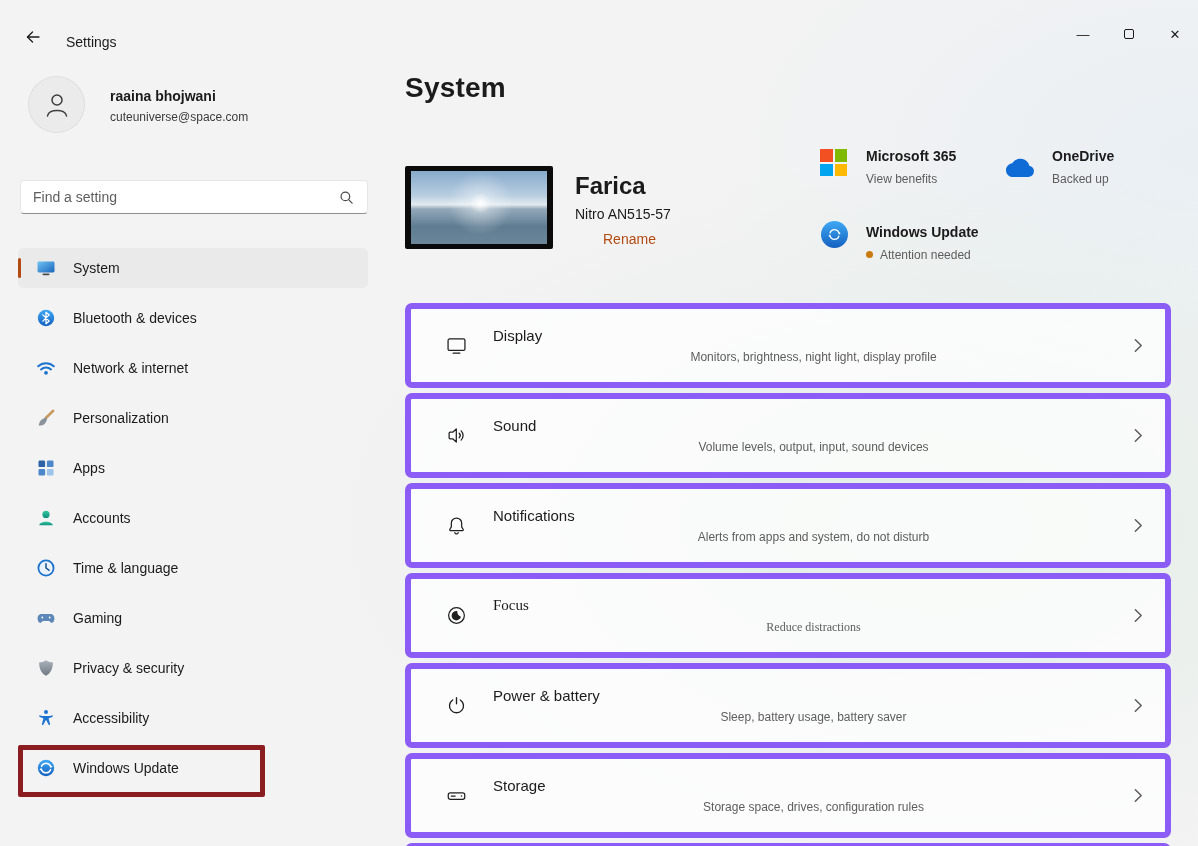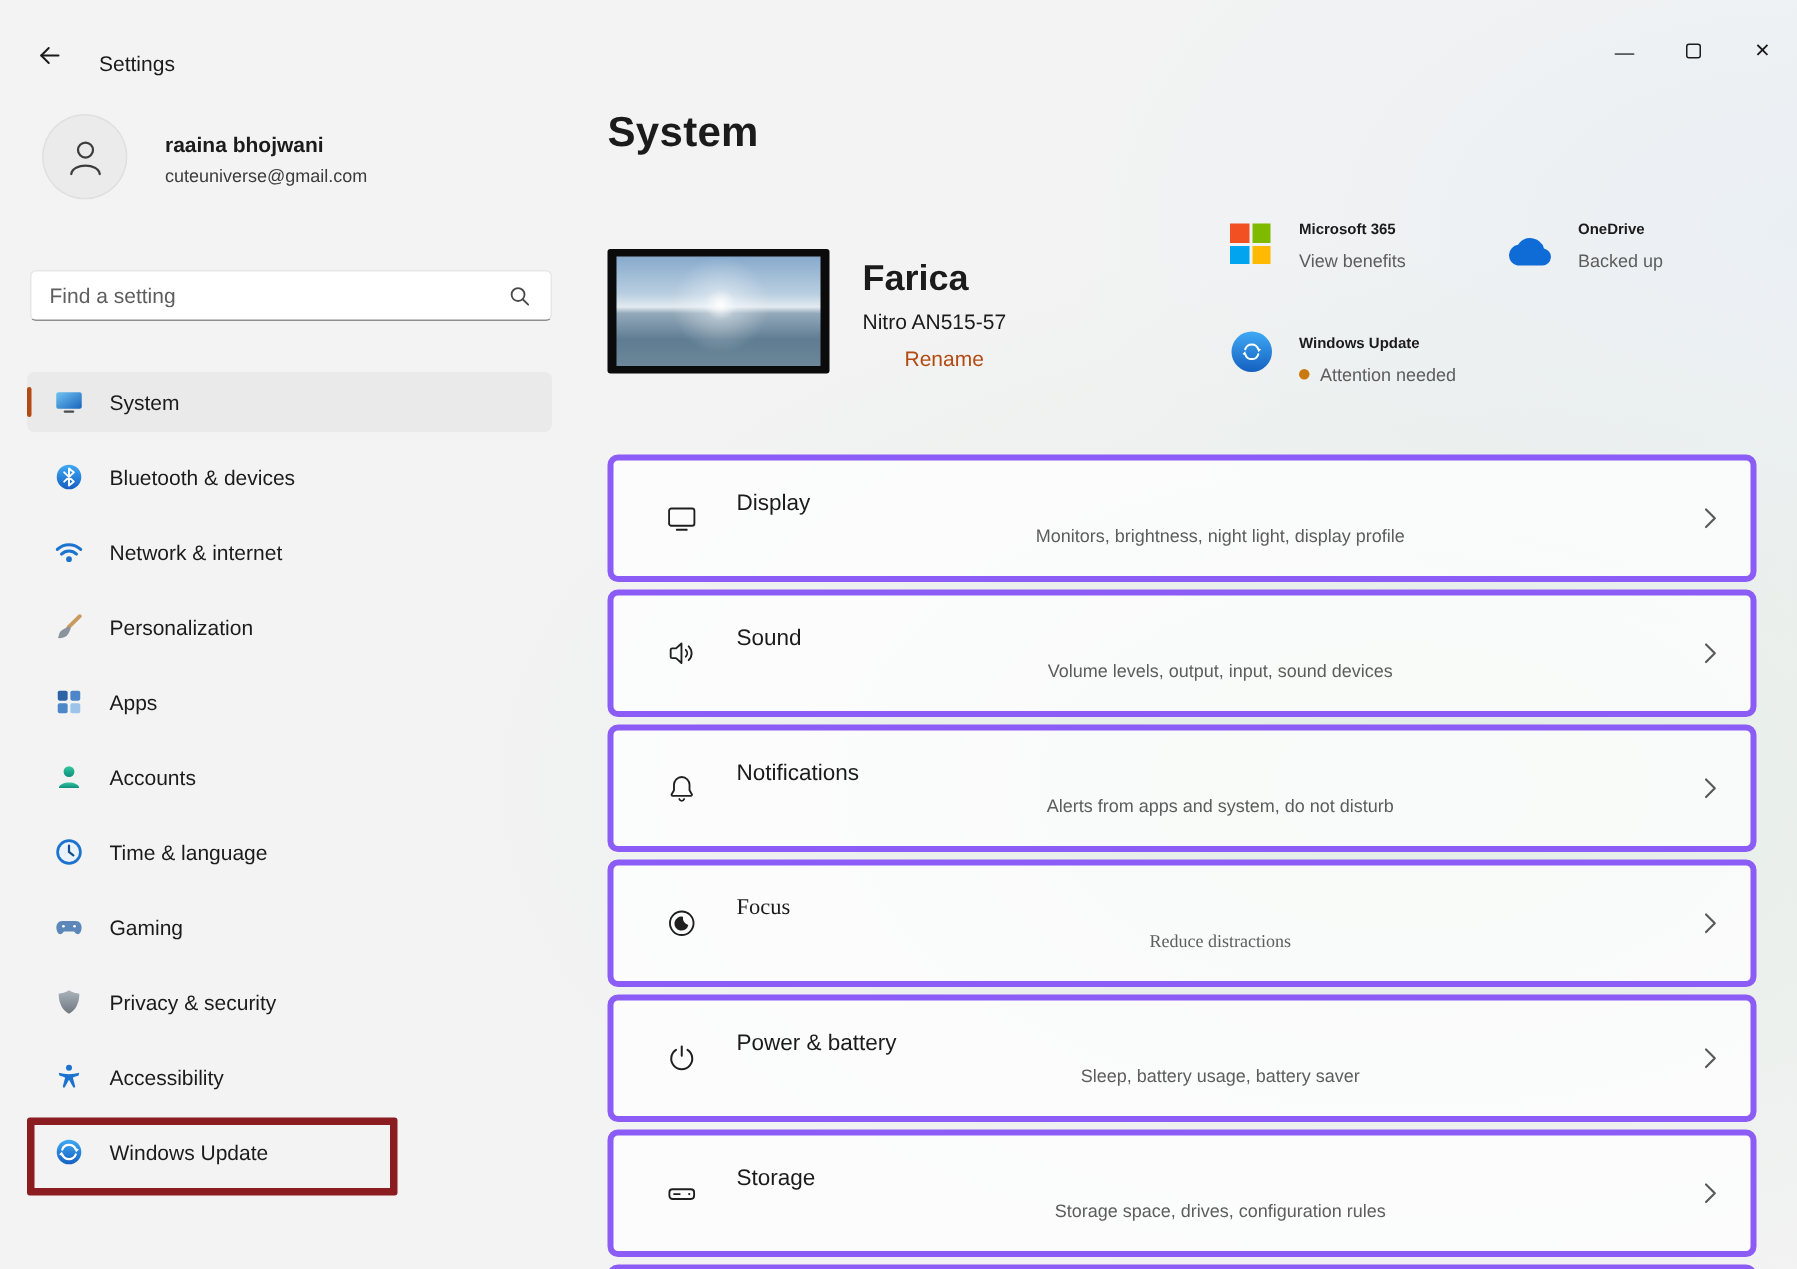--- a/index.html
+++ b/index.html
@@ -62,36 +62,36 @@
   .thumb-screen { width:100%; height:100%;
     background-image:
       radial-gradient(circle at 51% 44%, rgba(255,255,255,.95), rgba(255,255,255,.35) 13%, rgba(255,255,255,0) 40%),
       linear-gradient(180deg,#87aacc 0%,#b9cee0 34%,#e2eaf0 46%,#93a9ba 52%,#5f7c92 76%,#6c8799 100%);
   }
   .device-name  { position:absolute; left:575px; top:172px; font-size:24px; font-weight:600; }
   .device-model { position:absolute; left:575px; top:206px; font-size:14px; }
   .device-rename{ position:absolute; left:603px; top:231px; font-size:14px; color:var(--accent); cursor:pointer; text-decoration:none; }
 
   .status-block { position:absolute; }
-  .status-title { font-size:10px; font-weight:bold; }
+  .status-title { font-size:14px; font-weight:bold; }
   .status-sub { font-size:12px; color:#5d5d5d; margin-top:8px; }
   .ms-logo { position:absolute; left:820px; top:149px; width:27px; height:27px;
     display:grid; grid-template-columns:1fr 1fr; grid-template-rows:1fr 1fr; gap:2px; }
   .ms-logo i { display:block; }
   .ms-r{background:var(--ms-red);} .ms-g{background:var(--ms-green);}
   .ms-b{background:var(--ms-blue);} .ms-y{background:var(--ms-yellow);}
   .od-icon { position:absolute; left:1002px; top:156px; display:flex; }
   .od-icon path { fill:var(--onedrive-blue); }
   .wu-circle { position:absolute; left:821px; top:221px; width:27px; height:27px; border-radius:50%;
     background:linear-gradient(180deg,#3fa9f5,#1460c0); display:flex; align-items:center; justify-content:center; }
   .dot { display:inline-block; width:7px; height:7px; border-radius:50%;
     background:var(--attention); margin-right:7px; vertical-align:1px; }
 
   .card { position:absolute; left:405px; width:766px; height:85px;
-    background:rgba(255,255,255,.74); border:4px solid #8b5cf6; border-radius:7px;
+    background:rgba(255,255,255,.74); border:6px solid #8b5cf6; border-radius:7px;
     display:flex; align-items:center; padding:0 22px 0 34px; cursor:pointer; }
   .card-icon { width:26px; display:flex; margin-right:22px; }
   .card-text { flex:1; }
   .card-title { font-size:15px; }
   .card-sub { font-size:12px; color:#5d5d5d; margin-top:6px;text-align:center; }
   .chevron { display:flex; }
 </style>
 </head>
 <body>
 
@@ -125,21 +125,21 @@
 <aside>
   <div class="avatar">
     <span style="display:flex;">
       <svg viewBox="0 0 30 30" width="30" height="30">
           <circle cx="15" cy="10" r="5" fill="none" stroke="#3d3d3d" stroke-width="1.5"></circle>
           <path d="M5.5 26 C6.5 18.5 23.5 18.5 24.5 26" fill="none" stroke="#3d3d3d" stroke-width="1.5" stroke-linecap="round"></path>
         </svg>
     </span>
   </div>
   <div class="user-name">raaina bhojwani</div>
-  <div class="user-email">cuteuniverse@gmail.com</div>
+  <div class="user-email">cuteuniverse@space.com</div>
 
   <div class="search-box">
     <input type="text" placeholder="Find a setting" style="">
     <span class="search-icon">
       <svg viewBox="0 0 16 16" width="15" height="15">
           <circle cx="6.8" cy="6.8" r="4.6" fill="none" stroke="#4a4a4a" stroke-width="1.3"></circle>
           <path d="M10.3 10.3 L14 14" stroke="#4a4a4a" stroke-width="1.3" stroke-linecap="round"></path>
         </svg>
     </span>
   </div>

